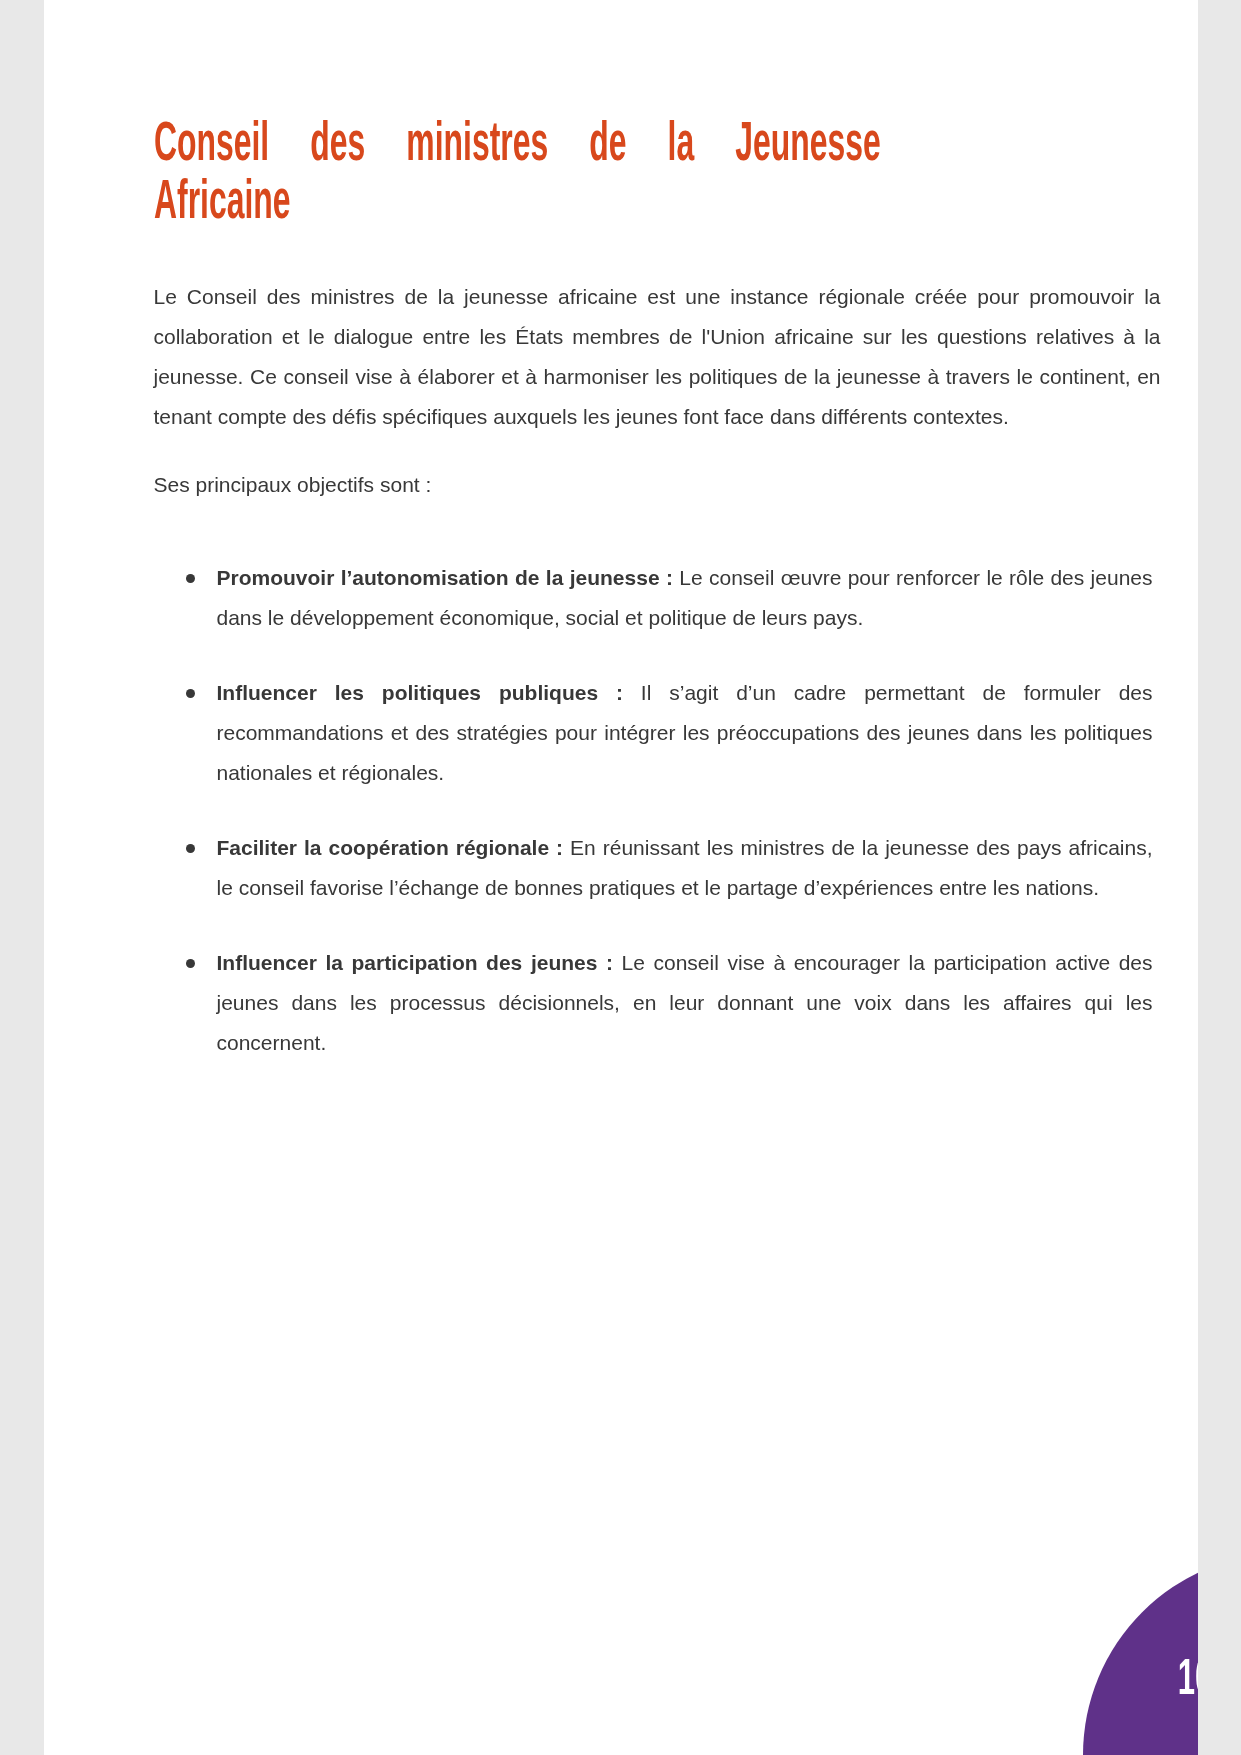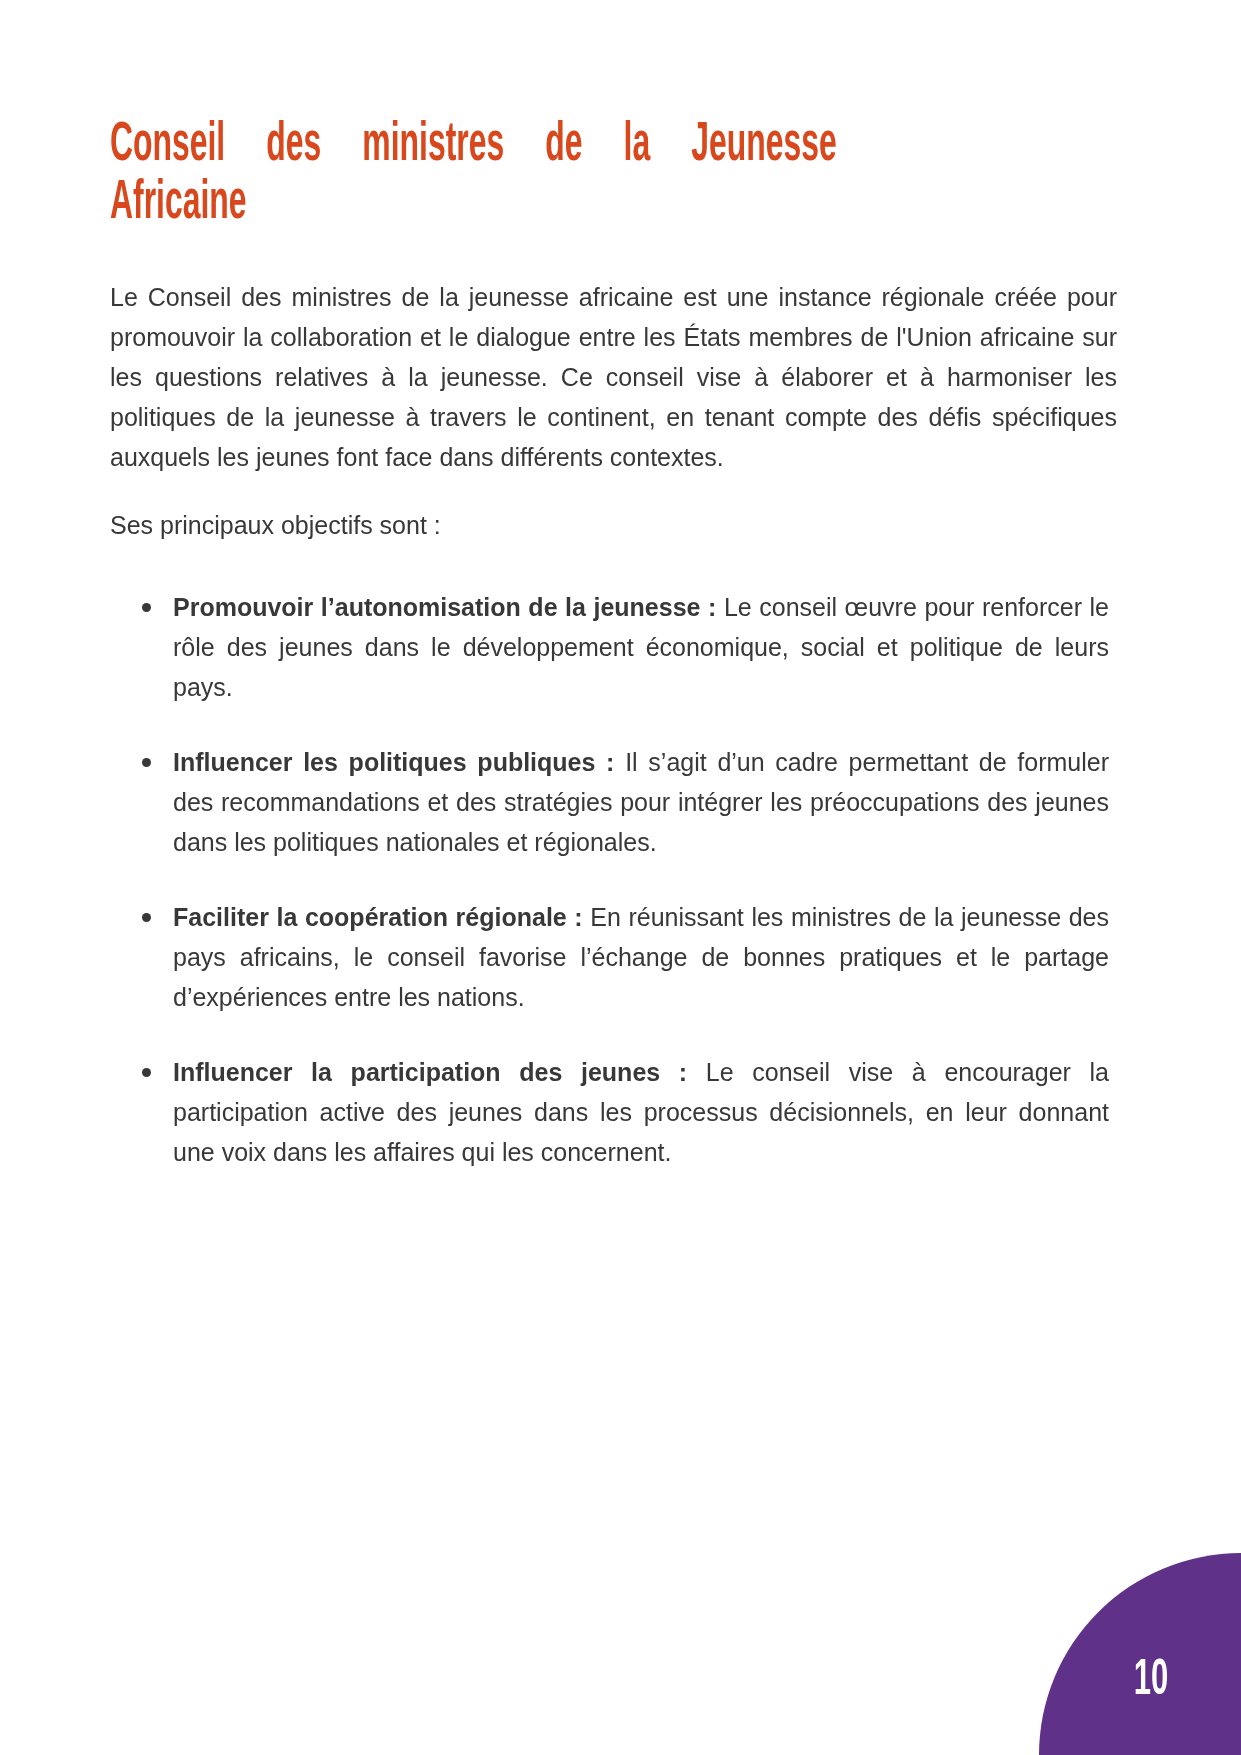--- a/index.html
+++ b/index.html
@@ -4,21 +4,21 @@
 <style>
   :root{
     --orange:#d8481c;
     --purple:#5f3189;
     --text:#383838;
   }
   *{box-sizing:border-box;}
   html,body{margin:0;padding:0;background:#e8e8e8;}
   .page{
     position:relative;
-    width:1241px;
+    width:1154px;
     height:1755px;
     margin:0 auto;
     background:#ffffff;
     overflow:hidden;
     font-family:"Liberation Sans", sans-serif;
   }
 
   
   .title-block{
     position:absolute;
@@ -42,30 +42,30 @@
     text-align:justify;
     text-align-last:justify;
   }
 
   
   .content{
     position:absolute;
     left:110px;
     top:277px;
     width:1007px;
-    font-size:25px;
+    font-size:21px;
     line-height:40px;
     color:var(--text);
     text-align:justify;
   }
   .body-paragraph{
     margin:0 0 28px 0;
   }
   .lead-line{
-    margin:0 0 42px 0;
+    margin:0 0 53px 0;
     text-align:left;
   }
   ul.objectives{
     list-style:none;
     margin:8px;
     padding:0;
   }
   ul.objectives li{
     position:relative;
     padding-left:55px;

